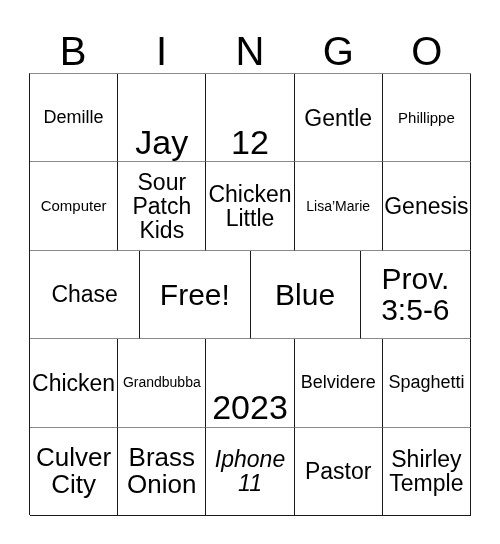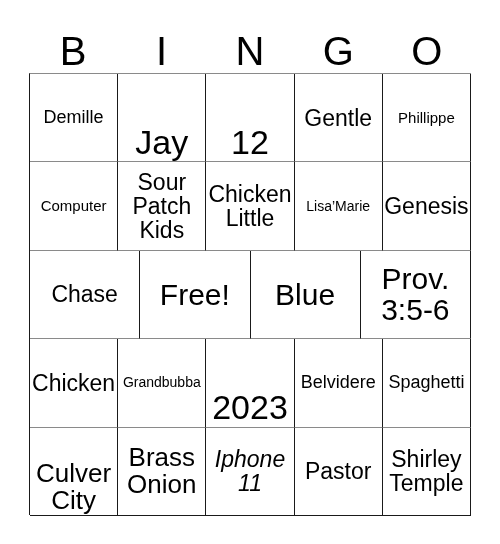--- a/index.html
+++ b/index.html
@@ -182,21 +182,21 @@
       </div>
       <div class="cell">
         <span class="cell-text s-md">Belvidere</span>
       </div>
       <div class="cell">
         <span class="cell-text s-md">Spaghetti</span>
       </div>
     </div>
 
     <div class="grid-row">
-      <div class="cell" style="border-bottom: 1px solid rgb(26, 26, 26); align-items: flex-end;">
+      <div class="cell" style="border-bottom: 1px solid rgb(26, 26, 26);">
         <span class="cell-text s-xl">Culver
 City</span>
       </div>
       <div class="cell" style="border-bottom: 1px solid rgb(26, 26, 26); align-items: center;">
         <span class="cell-text s-xl">Brass
 Onion</span>
       </div>
       <div class="cell" style="border-bottom: 1px solid rgb(26, 26, 26); font-style: italic;">
         <span class="cell-text s-lg">Iphone
 11</span>

